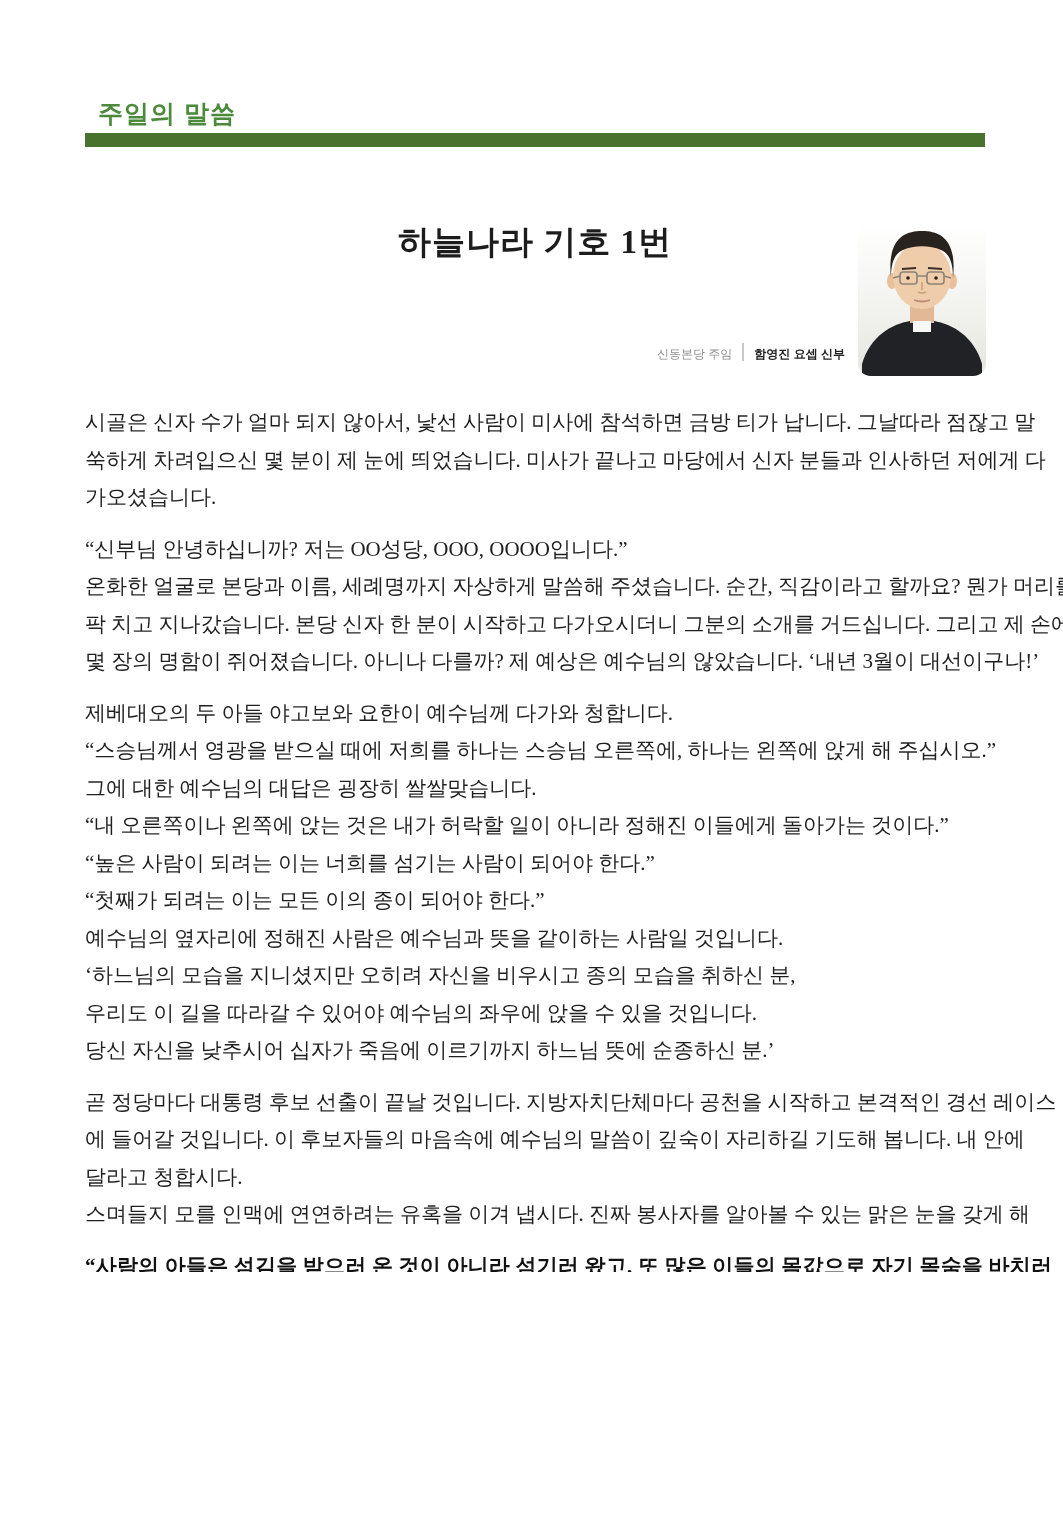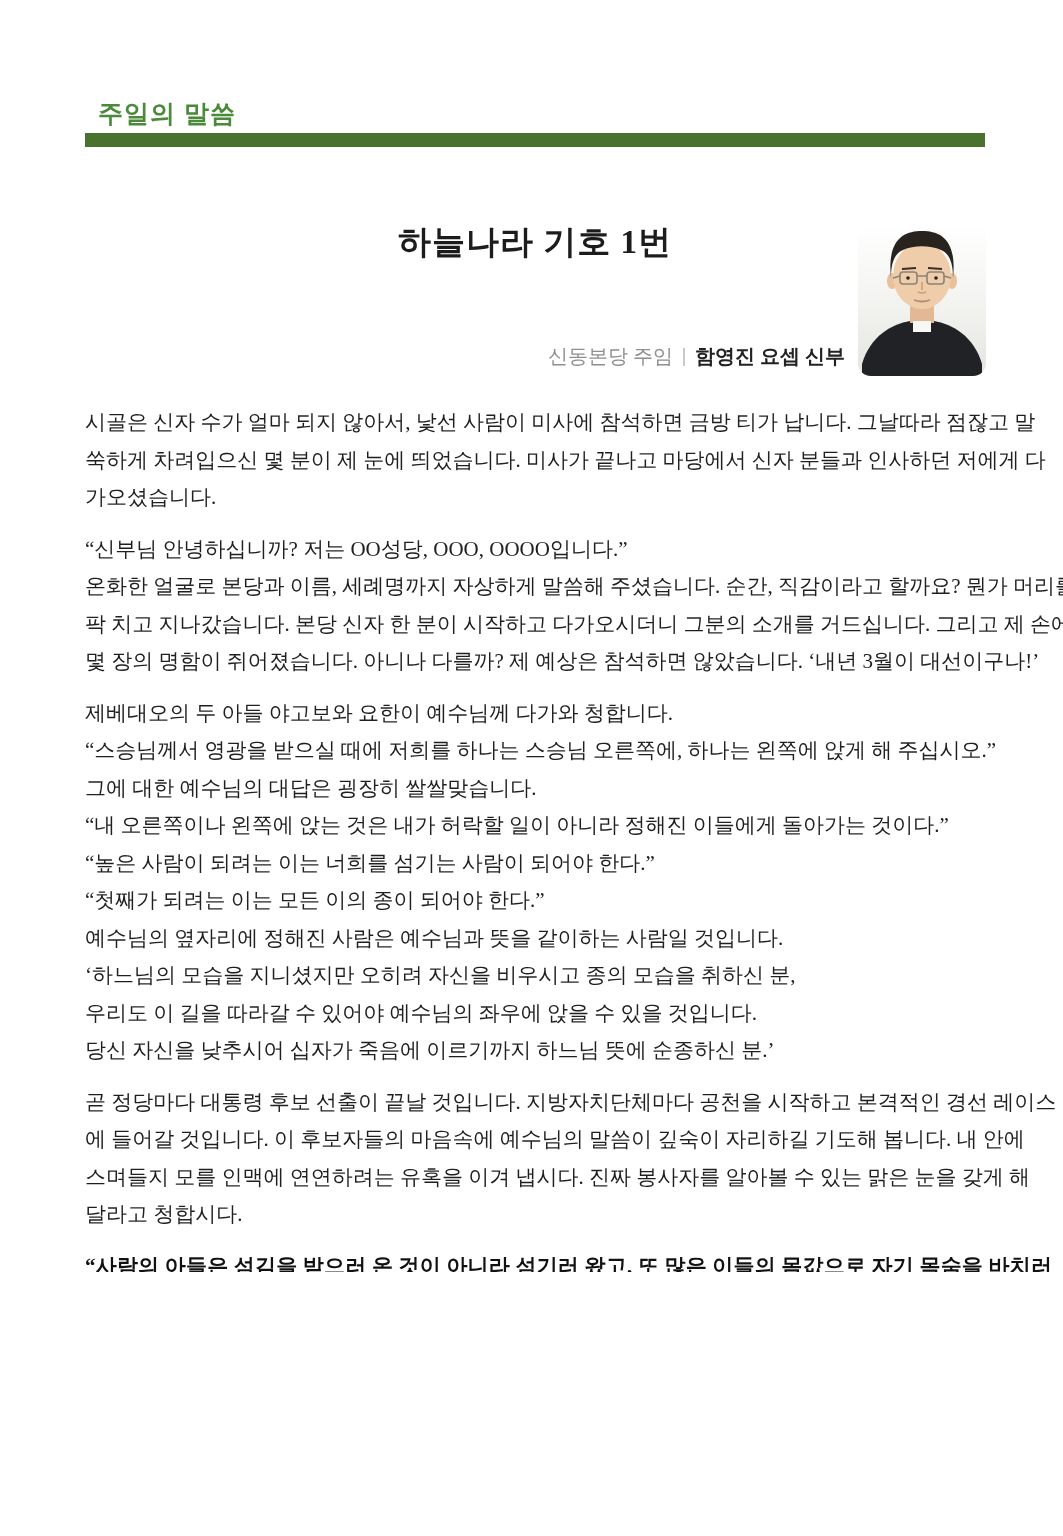--- a/index.html
+++ b/index.html
@@ -39,22 +39,22 @@
     font-weight: 600;
     font-size: 33px;
     color: #1c1c1c;
     letter-spacing: 1px;
   }
   .byline {
     position: absolute;
     top: 343px;
     right: 218px;
     white-space: nowrap;
-    font-family: Liberation Serif, serif;
-    font-size: 20px;
+    font-family: Liberation Sans, sans-serif;
+    font-size: 12px;
   }
   .byline .role { color: #8f8f8f; }
   .byline .divider {
     display: inline-block;
     width: 0; height: 18px;
     border-left: 2px solid #c9c9c9;
     margin: 0 10px;
     vertical-align: -3px;
   }
   .byline .author { color: #222222; font-weight: 700; }
@@ -165,41 +165,41 @@
     <div class="paragraph">
       <div class="text-line">시골은 신자 수가 얼마 되지 않아서, 낯선 사람이 미사에 참석하면 금방 티가 납니다. 그날따라 점잖고 말</div>
       <div class="text-line">쑥하게 차려입으신 몇 분이 제 눈에 띄었습니다. 미사가 끝나고 마당에서 신자 분들과 인사하던 저에게 다</div>
       <div class="text-line">가오셨습니다.</div>
     </div>
 
     <div class="paragraph">
       <div class="text-line">“신부님 안녕하십니까? 저는 OO성당, OOO, OOOO입니다.”</div>
       <div class="text-line">온화한 얼굴로 본당과 이름, 세례명까지 자상하게 말씀해 주셨습니다. 순간, 직감이라고 할까요? 뭔가 머리를</div>
       <div class="text-line">팍 치고 지나갔습니다. 본당 신자 한 분이 시작하고 다가오시더니 그분의 소개를 거드십니다. 그리고 제 손에</div>
-      <div class="text-line">몇 장의 명함이 쥐어졌습니다. 아니나 다를까? 제 예상은 참석하면 않았습니다. ‘내년 3월이 대선이구나!’</div>
+      <div class="text-line">몇 장의 명함이 쥐어졌습니다. 아니나 다를까? 제 예상은 예수님의 않았습니다. ‘내년 3월이 대선이구나!’</div>
     </div>
 
     <div class="paragraph">
       <div class="text-line">제베대오의 두 아들 야고보와 요한이 예수님께 다가와 청합니다.</div>
       <div class="text-line">“스승님께서 영광을 받으실 때에 저희를 하나는 스승님 오른쪽에, 하나는 왼쪽에 앉게 해 주십시오.”</div>
       <div class="text-line">그에 대한 예수님의 대답은 굉장히 쌀쌀맞습니다.</div>
       <div class="text-line">“내 오른쪽이나 왼쪽에 앉는 것은 내가 허락할 일이 아니라 정해진 이들에게 돌아가는 것이다.”</div>
       <div class="text-line">“높은 사람이 되려는 이는 너희를 섬기는 사람이 되어야 한다.”</div>
       <div class="text-line">“첫째가 되려는 이는 모든 이의 종이 되어야 한다.”</div>
       <div class="text-line">예수님의 옆자리에 정해진 사람은 예수님과 뜻을 같이하는 사람일 것입니다.</div>
       <div class="text-line">‘하느님의 모습을 지니셨지만 오히려 자신을 비우시고 종의 모습을 취하신 분,</div>
       <div class="text-line">우리도 이 길을 따라갈 수 있어야 예수님의 좌우에 앉을 수 있을 것입니다.</div>
       <div class="text-line">당신 자신을 낮추시어 십자가 죽음에 이르기까지 하느님 뜻에 순종하신 분.’</div>
     </div>
 
     <div class="paragraph">
       <div class="text-line">곧 정당마다 대통령 후보 선출이 끝날 것입니다. 지방자치단체마다 공천을 시작하고 본격적인 경선 레이스</div>
       <div class="text-line">에 들어갈 것입니다. 이 후보자들의 마음속에 예수님의 말씀이 깊숙이 자리하길 기도해 봅니다. 내 안에</div>
+      <div class="text-line">달라고 청합시다.</div>
       <div class="text-line">스며들지 모를 인맥에 연연하려는 유혹을 이겨 냅시다. 진짜 봉사자를 알아볼 수 있는 맑은 눈을 갖게 해</div>
-      <div class="text-line">달라고 청합시다.</div>
     </div>
 
     <div class="paragraph closing">
       <div class="text-line">“사람의 아들은 섬김을 받으러 온 것이 아니라 섬기러 왔고, 또 많은 이들의 몸값으로 자기 목숨을 바치러</div>
       <div class="text-line">
         <span>왔다.”(마르 10,45)</span><span class="stamp"><span>대구</span><span>주보</span></span>
       </div>
     </div>
 
   </div>

